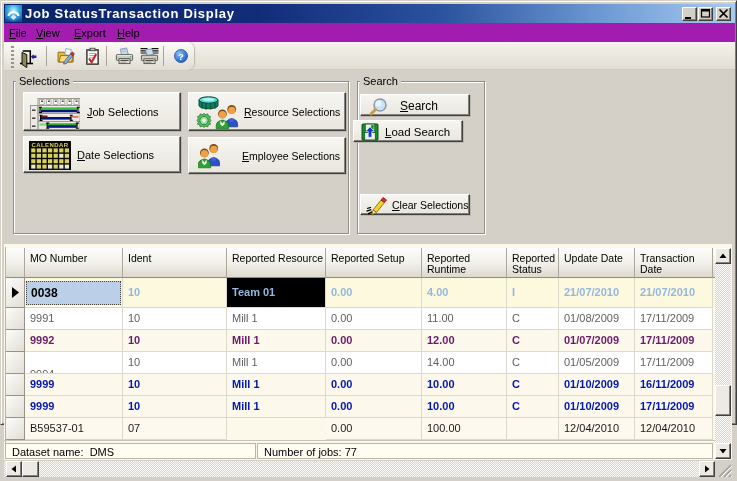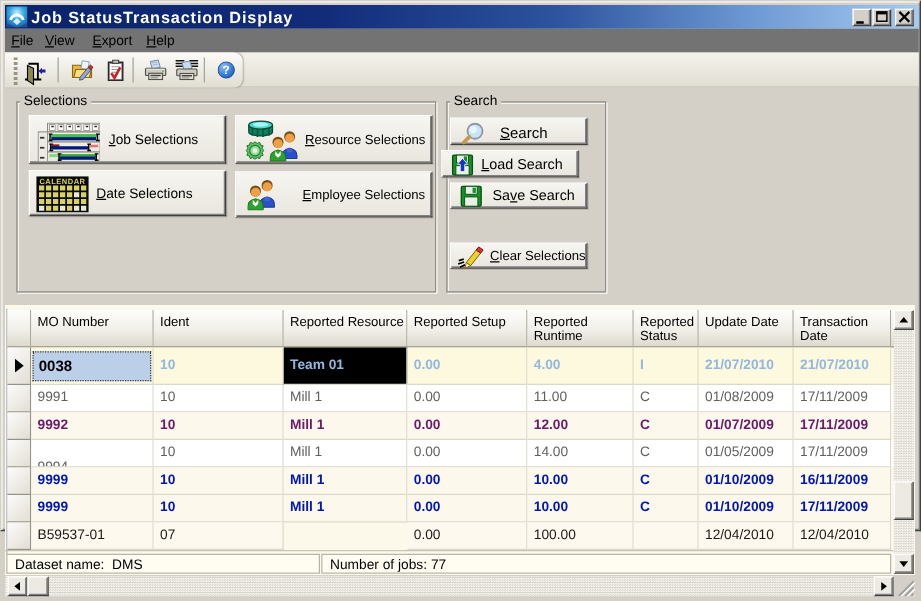--- a/index.html
+++ b/index.html
@@ -11,21 +11,21 @@
   box-shadow: inset 1px 1px 0 #ffffff, inset -1px -1px 0 #808080; }
 .title { position:absolute; left:3px; top:3px; width:731px; height:19px;
   background:linear-gradient(to right,#0A246A 0%,#122C7A 35%,#2B539E 60%,#6E9AD4 82%,#A6CAF0 100%);
   color:#fff; font-weight:bold; font-size:13px; }
 .title .txt { position:absolute; left:21px; top:2px; letter-spacing:0.7px; }
 .ticon { position:absolute; left:1px; top:1px; width:17px; height:17px; }
 .tbtn { position:absolute; top:3px; width:15px; height:14px; background:#D4D0C8;
   border-top:1px solid #fff; border-left:1px solid #fff;
   border-right:1px solid #404040; border-bottom:1px solid #404040;
   box-shadow: inset -1px -1px 0 #808080; }
-.menubar { position:absolute; left:3px; top:22px; width:731px; height:19px; background:#737373; }
+.menubar { position:absolute; left:3px; top:22px; width:731px; height:19px; background:#a21caf; }
 .menubar span { position:absolute; top:4px; color:#000; font-size:11px; }
 .toolrow { position:absolute; left:3px; top:41px; width:731px; height:28px; background:linear-gradient(#F4F2EC,#E1DED3); border-bottom:1px solid #D0CCC0; }
 .toolpanel { position:absolute; left:0; top:0; width:190px; height:28px; background:linear-gradient(#FCFBF8,#E0DDD2); border-radius:0 7px 7px 0; box-shadow:1px 0 1px rgba(140,135,120,0.5); }
 .grip { position:absolute; left:7px; top:4px; width:3px; height:22px;
   background:repeating-linear-gradient(to bottom,#989484 0 2px,rgba(0,0,0,0) 2px 4px); }
 .sep { position:absolute; top:4px; width:1px; height:20px; background:#A8A497; }
 .ticn { position:absolute; top:5px; width:18px; height:18px; }
 .groupbox { position:absolute; border:1px solid #8F8D84; box-shadow:inset 1px 1px 0 #FFFFFF, 1px 1px 0 #FFFFFF; }
 .gblabel { position:absolute; top:-7px; left:2px; background:#D4D0C8; padding:0 3px; font-size:11px; color:#000; }
 .btn { position:absolute; background:linear-gradient(#F6F5F0,#E9E6DE);
@@ -288,31 +288,20 @@
   <span class="ic" style="left:7px; top:2px;"><svg width="18" height="18" viewBox="0 0 17 17">
           <g>
 <rect x="1" y="1" width="15" height="15" rx="1" fill="#189028" stroke="#0A5014" stroke-width="1"></rect>
 <rect x="4" y="1" width="9" height="6" fill="#E8F0E8" stroke="#0A5014" stroke-width="0.7"></rect>
 <rect x="9.5" y="2" width="2.5" height="4" fill="#189028"></rect>
 <rect x="3.5" y="9" width="10" height="7" fill="#E8F0E8" stroke="#0A5014" stroke-width="0.7"></rect>
 </g>
 <path d="M8.5 3.5 L12.5 8 H10.2 V13.5 H6.8 V8 H4.5 Z" fill="#1535C5" stroke="#fff" stroke-width="0.6"></path>
 </svg></span>
   <span class="lb" style="left:31px; top:5px; font-size:11.5px;"><u>L</u>oad Search</span>
-</div>
-<div class="btn" style="left:359px; top:145px; width:110px; height:21px;">
-  <span class="ic" style="left:7px; top:1px;"><svg width="18" height="18" viewBox="0 0 17 17">
-          <g>
-<rect x="1" y="1" width="15" height="15" rx="1" fill="#189028" stroke="#0A5014" stroke-width="1"></rect>
-<rect x="4" y="1" width="9" height="6" fill="#E8F0E8" stroke="#0A5014" stroke-width="0.7"></rect>
-<rect x="9.5" y="2" width="2.5" height="4" fill="#189028"></rect>
-<rect x="3.5" y="9" width="10" height="7" fill="#E8F0E8" stroke="#0A5014" stroke-width="0.7"></rect>
-</g>
-        </svg></span>
-  <span class="lb" style="left:33px; top:4px; font-size:11.5px;">Sa<u>v</u>e Search</span>
 </div>
 <div class="btn" style="left:359px; top:193px; width:110px; height:21px;">
   <span class="ic" style="left:4px; top:2px;"><svg width="22" height="20" viewBox="0 0 22 20">
 <path d="M8 13 L16 3 l3.5 2.5 -8 10 z" fill="#F0D030" stroke="#806000" stroke-width="0.8"></path>
 <path d="M16 3 l2 -2.5 3.5 2.5 -2 2.5 z" fill="#E03030" stroke="#801010" stroke-width="0.8"></path>
 <path d="M8 13 l3.5 2.5 -4.5 2 z" fill="#F8E8B8" stroke="#806000" stroke-width="0.7"></path>
 <path d="M2 11.5 l4 -1.2 M1.5 14.2 l4.8 -1.6 M3 16.8 l4 -2" fill="none" stroke="#000" stroke-width="1.3"></path>
 </svg></span>
   <span class="lb" style="left:31px; top:4px; font-size:10.5px;"><u>C</u>lear Selections</span>
 </div>

